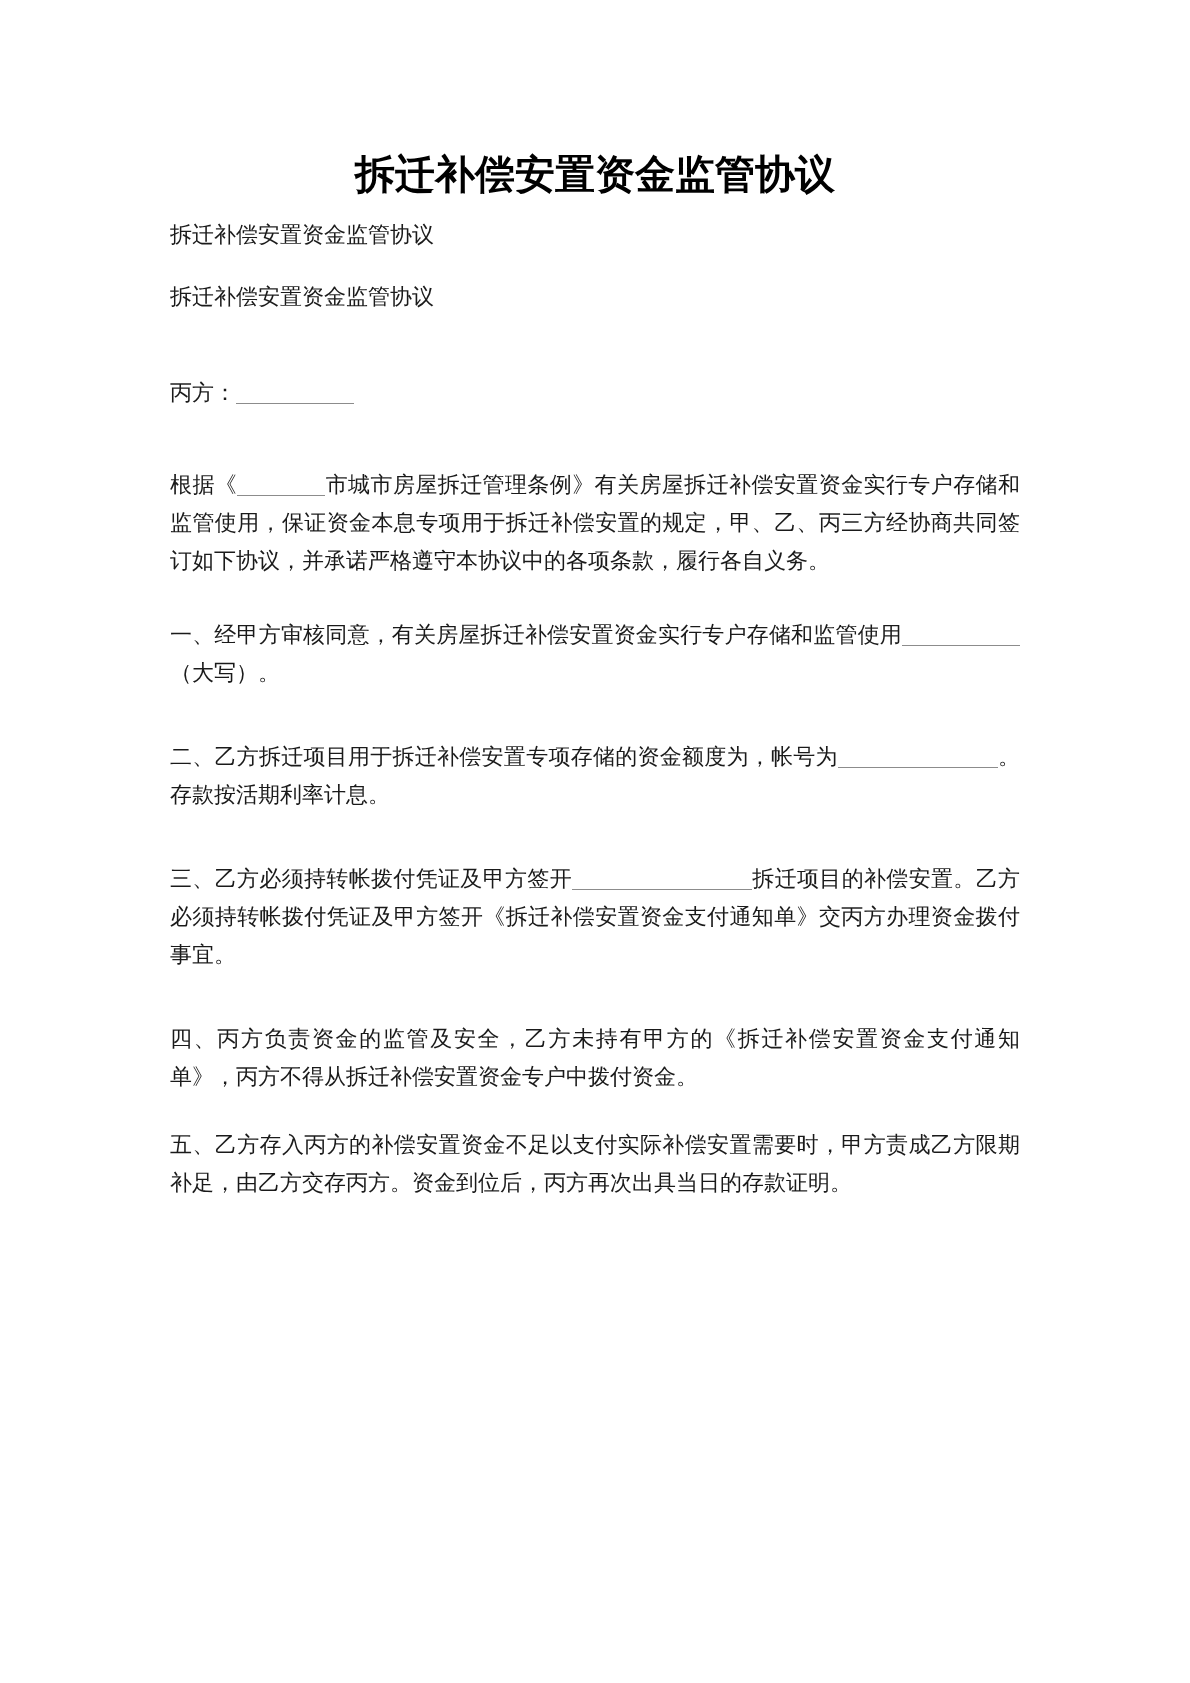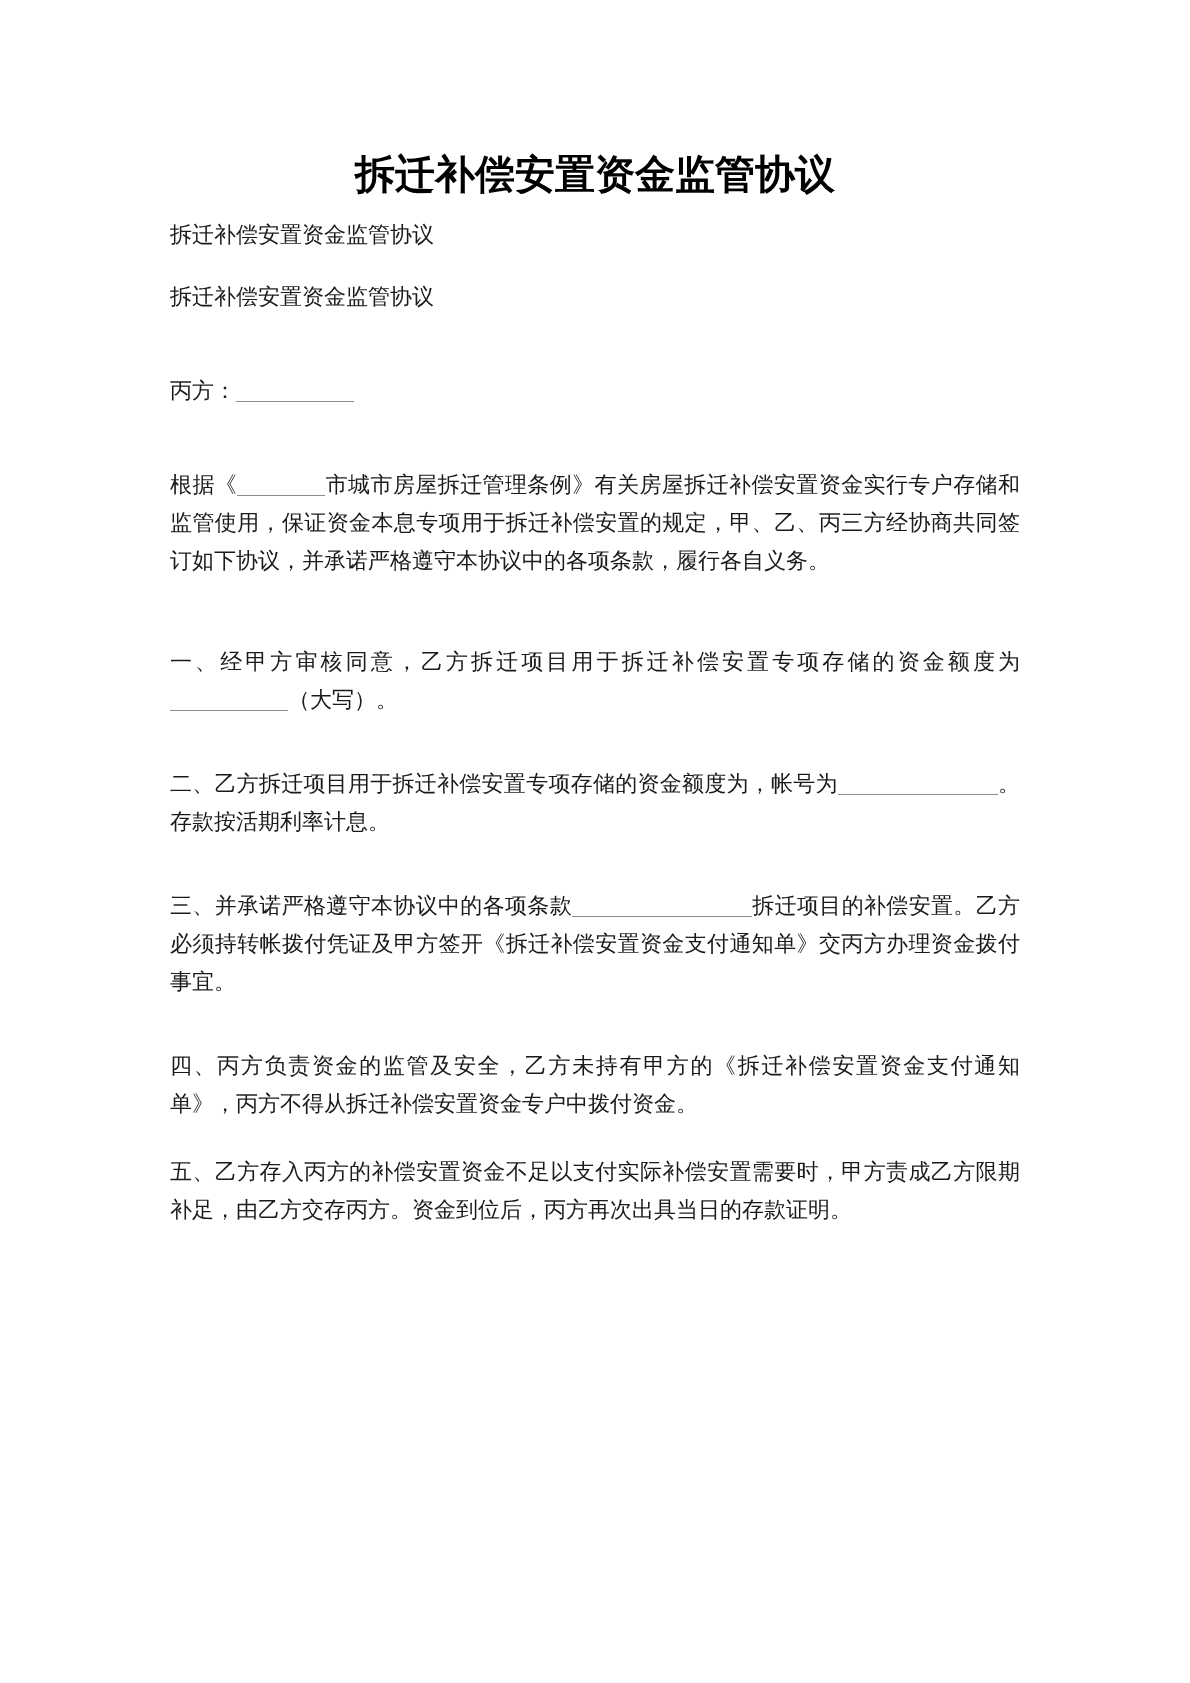--- a/index.html
+++ b/index.html
@@ -29,22 +29,22 @@
     line-height: 54px;
     font-weight: bold;
     text-align: center;
     margin: 0 0 14px 0;
     color: #000000;
   }
   p { margin: 0; }
   .sub      { margin-bottom: 24px; }
   .sub-2    { margin-bottom: 58px; }
   .party    { margin-bottom: 57px; }
-  .party-last { margin-bottom: 54px; font-family: Liberation Mono, monospace; }
-  .preamble { margin-bottom: 63px; }
+  .party-last { margin-bottom: 54px; }
+  .preamble { margin-bottom: 36px; }
   .clause   { margin-bottom: 46px; }
   .clause-m5{ margin-bottom: 30px; }
   .clause-m6{ margin-bottom: 49px; }
   .clause-last { margin-bottom: 0; }
   .blank {
     display: inline-block;
     border-bottom: 1px solid #8c8c8c;
     height: 20px;
     vertical-align: -4px;
   }
@@ -64,25 +64,25 @@
 
     <p class="sub">拆迁补偿安置资金监管协议</p>
     <p class="sub sub-2">拆迁补偿安置资金监管协议</p>
 
 
 
     <p class="party party-last"><span>丙方：</span><span class="blank w-party"></span><span></span></p>
 
     <p class="preamble"><span>根据《</span><span class="blank w-pre"></span><span>市城市房屋拆迁管理条例》有关房屋拆迁补偿安置资金实行专户存储和监管使用，保证资金本息专项用于拆迁补偿安置的规定，甲、乙、丙三方经协商共同签订如下协议，并承诺严格遵守本协议中的各项条款，履行各自义务。</span></p>
 
-    <p class="clause"><span>一、经甲方审核同意，乙方拆迁项目用于拆迁补偿安置专项存储的资金额度为</span><span class="blank w-c1"></span><span>（大写）。</span></p>
+    <p class="clause"><span>一、经甲方审核同意，有关房屋拆迁补偿安置资金实行专户存储和监管使用</span><span class="blank w-c1"></span><span>（大写）。</span></p>
 
     <p class="clause"><span>二、乙方拆迁项目用于拆迁补偿安置专项存储的资金额度为，帐号为</span><span class="blank w-c2"></span><span>。存款按活期利率计息。</span></p>
 
-    <p class="clause"><span>三、并承诺严格遵守本协议中的各项条款</span><span class="blank w-c3"></span><span>拆迁项目的补偿安置。乙方必须持转帐拨付凭证及甲方签开《拆迁补偿安置资金支付通知单》交丙方办理资金拨付事宜。</span></p>
+    <p class="clause"><span>三、乙方必须持转帐拨付凭证及甲方签开</span><span class="blank w-c3"></span><span>拆迁项目的补偿安置。乙方必须持转帐拨付凭证及甲方签开《拆迁补偿安置资金支付通知单》交丙方办理资金拨付事宜。</span></p>
 
     <p class="clause clause-m5"><span>四、丙方负责资金的监管及安全，乙方未持有甲方的《拆迁补偿安置资金支付通知单》，丙方不得从拆迁补偿安置资金专户中拨付资金。</span></p>
 
     <p class="clause clause-m6"><span>五、乙方存入丙方的补偿安置资金不足以支付实际补偿安置需要时，甲方责成乙方限期补足，由乙方交存丙方。资金到位后，丙方再次出具当日的存款证明。</span></p>
 
 
   </div>
 </div>
 
 </body></html>

